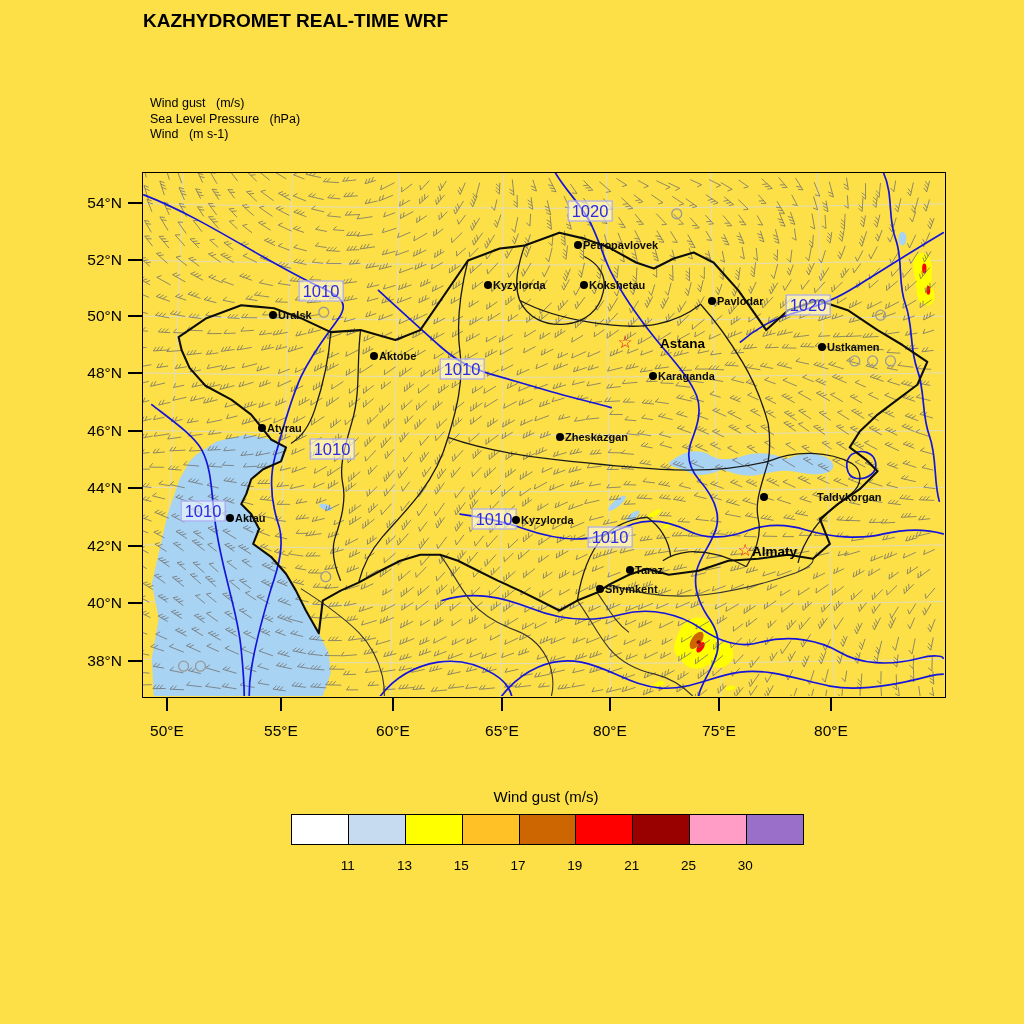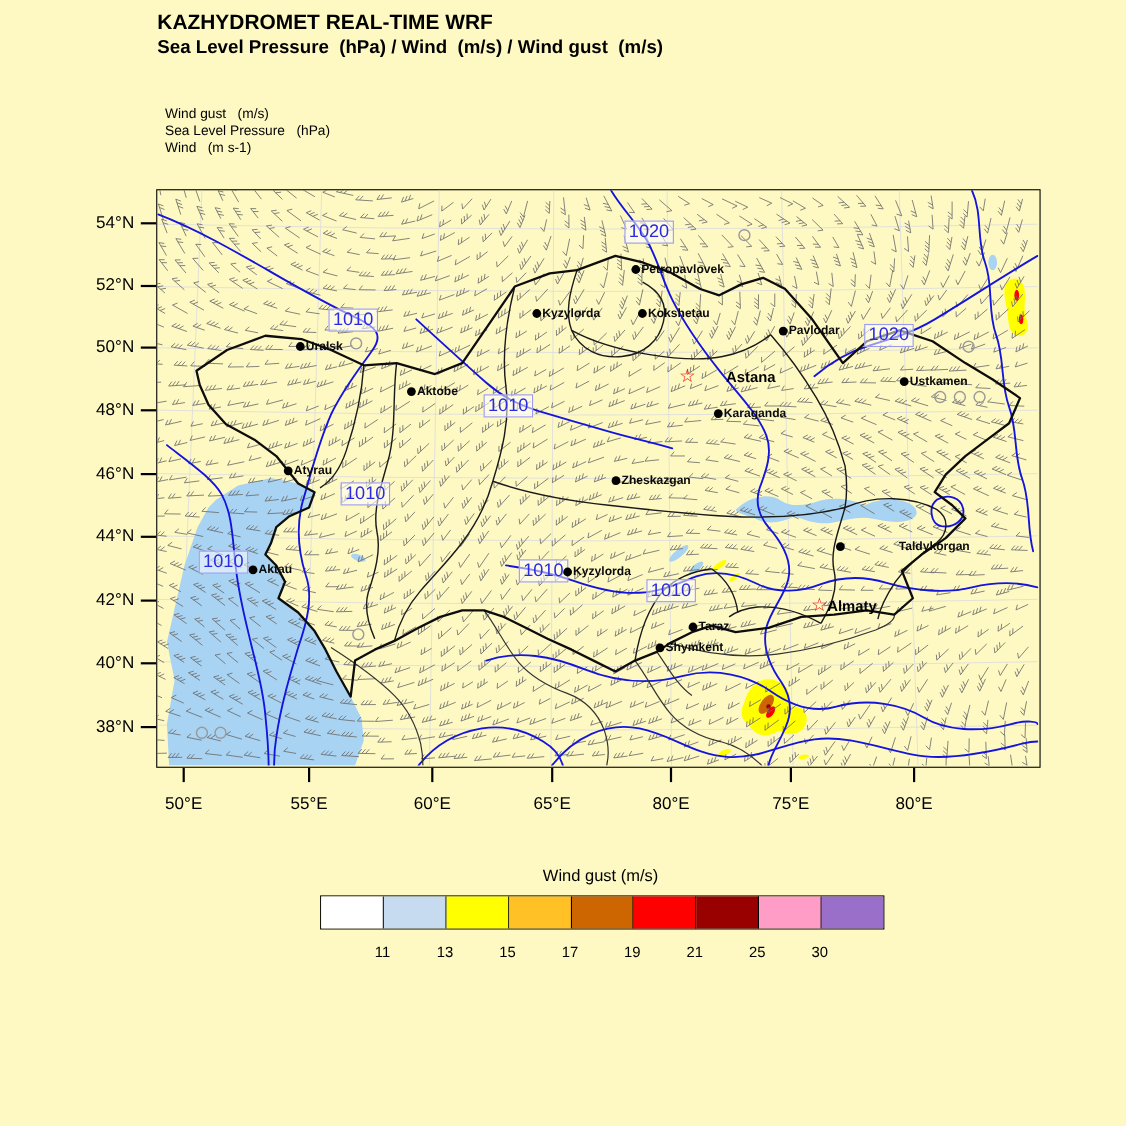--- a/index.html
+++ b/index.html
@@ -1,16 +1,16 @@
 <!DOCTYPE html>
 <html><head>
 <meta charset="utf-8">
 <style>
   html,body{margin:0;padding:0;background:#ffffff;}
-  #page{position:relative;width:1024px;height:1024px;background:#fef9c3;overflow:hidden;
+  #page{position:relative;width:1024px;height:1024px;background:#fde047;overflow:hidden;
         font-family:"Liberation Sans","DejaVu Sans",sans-serif;color:#000;}
   .abs{position:absolute;}
   #title{left:143px;top:10px;font-size:19px;font-weight:bold;white-space:pre;}
   #subtitle{left:143px;top:33px;font-size:17px;font-weight:bold;white-space:pre;}
   #stamp{right:78px;top:40px;text-align:right;font-size:12.5px;font-weight:bold;line-height:17px;}
   #ovl-legend{left:150px;top:96px;font-size:12.5px;line-height:15.5px;white-space:pre;}
   #map-frame{left:142px;top:172px;width:804px;height:526px;border:1.6px solid #000;box-sizing:border-box;}
   #map-svg{position:absolute;left:0;top:0;}
   .plabel{position:absolute;transform:translate(-50%,-50%);font-size:16.5px;color:#2b2be4;
           border:1px solid #9a9af0;background:rgba(253,253,255,0.55);padding:0 3px;line-height:19px;}
@@ -27,21 +27,20 @@
   .cbar-cell{flex:1 1 0;border-right:1px solid #000;}
   .cbar-cell:last-child{border-right:none;}
   .cbar-tick{position:absolute;top:858px;font-size:13.5px;transform:translate(-50%,0);}
 </style>
 </head>
 <body>
 
 <div id="page">
 
   <div class="abs" id="title">KAZHYDROMET REAL-TIME WRF</div>
-  <div class="abs" id="subtitle">Sea Level Pressure  (hPa) / Wind  (m/s) / Wind gust  (m/s)</div>
 
   <div class="abs" id="ovl-legend">Wind gust   (m/s)
 Sea Level Pressure   (hPa)
 Wind   (m s-1)</div>
 
   <div class="abs" id="map-frame">
     <svg id="map-svg" width="801" height="523" viewBox="0 0 804 526">
       <g id="grid">
           <path d="M0,31 Q402,40 804,31" stroke="#dcdcdc" fill="none" stroke-width="0.8"></path>
           <path d="M0,88 Q402,97 804,88" stroke="#dcdcdc" fill="none" stroke-width="0.8"></path>

